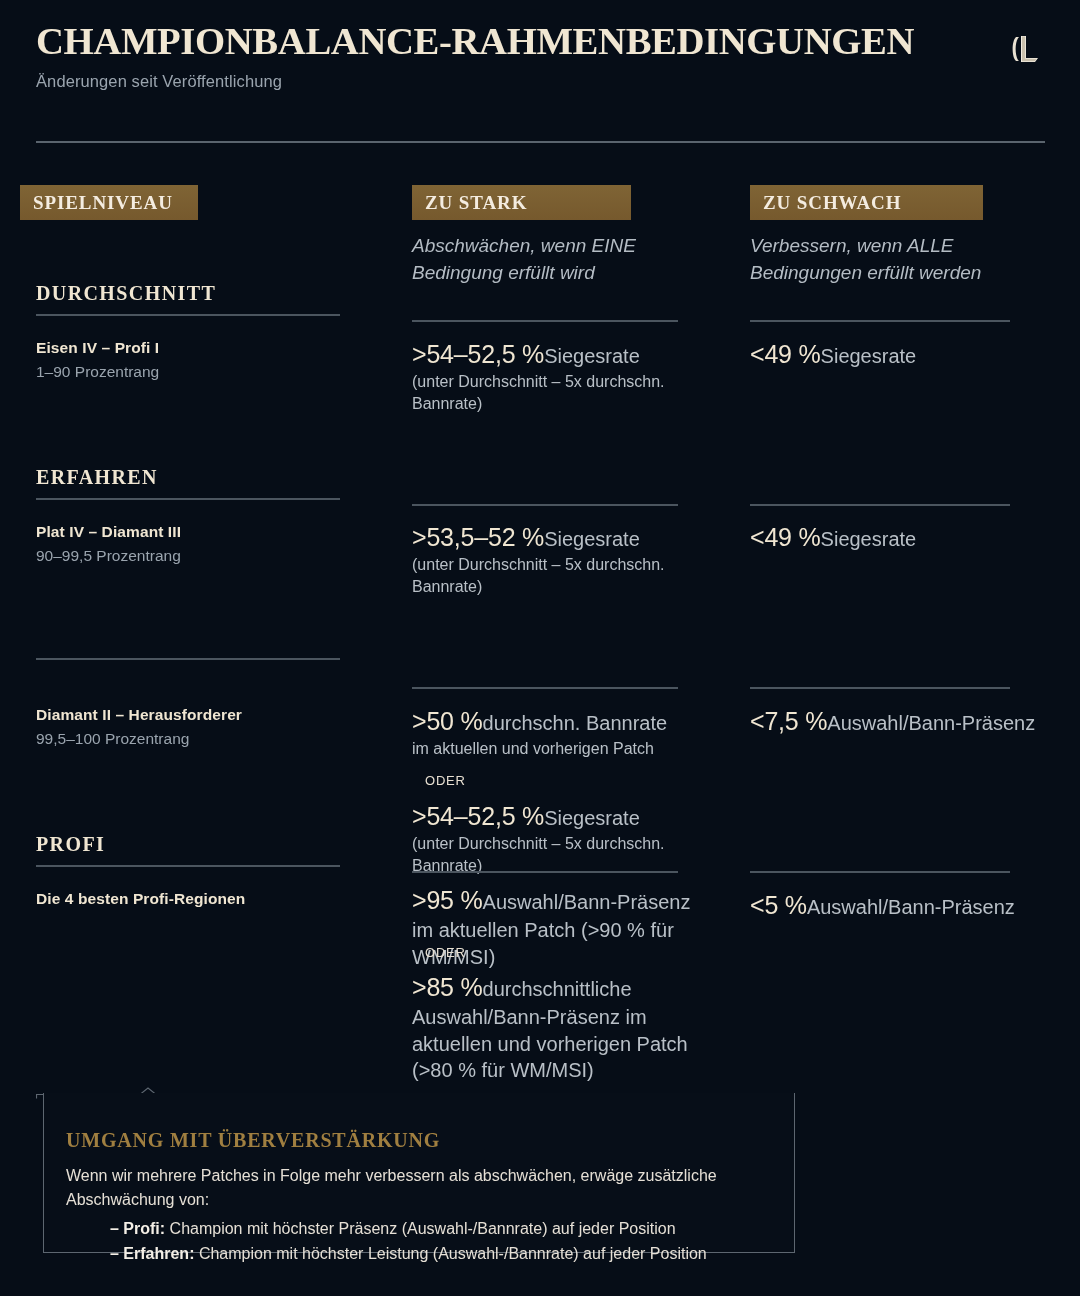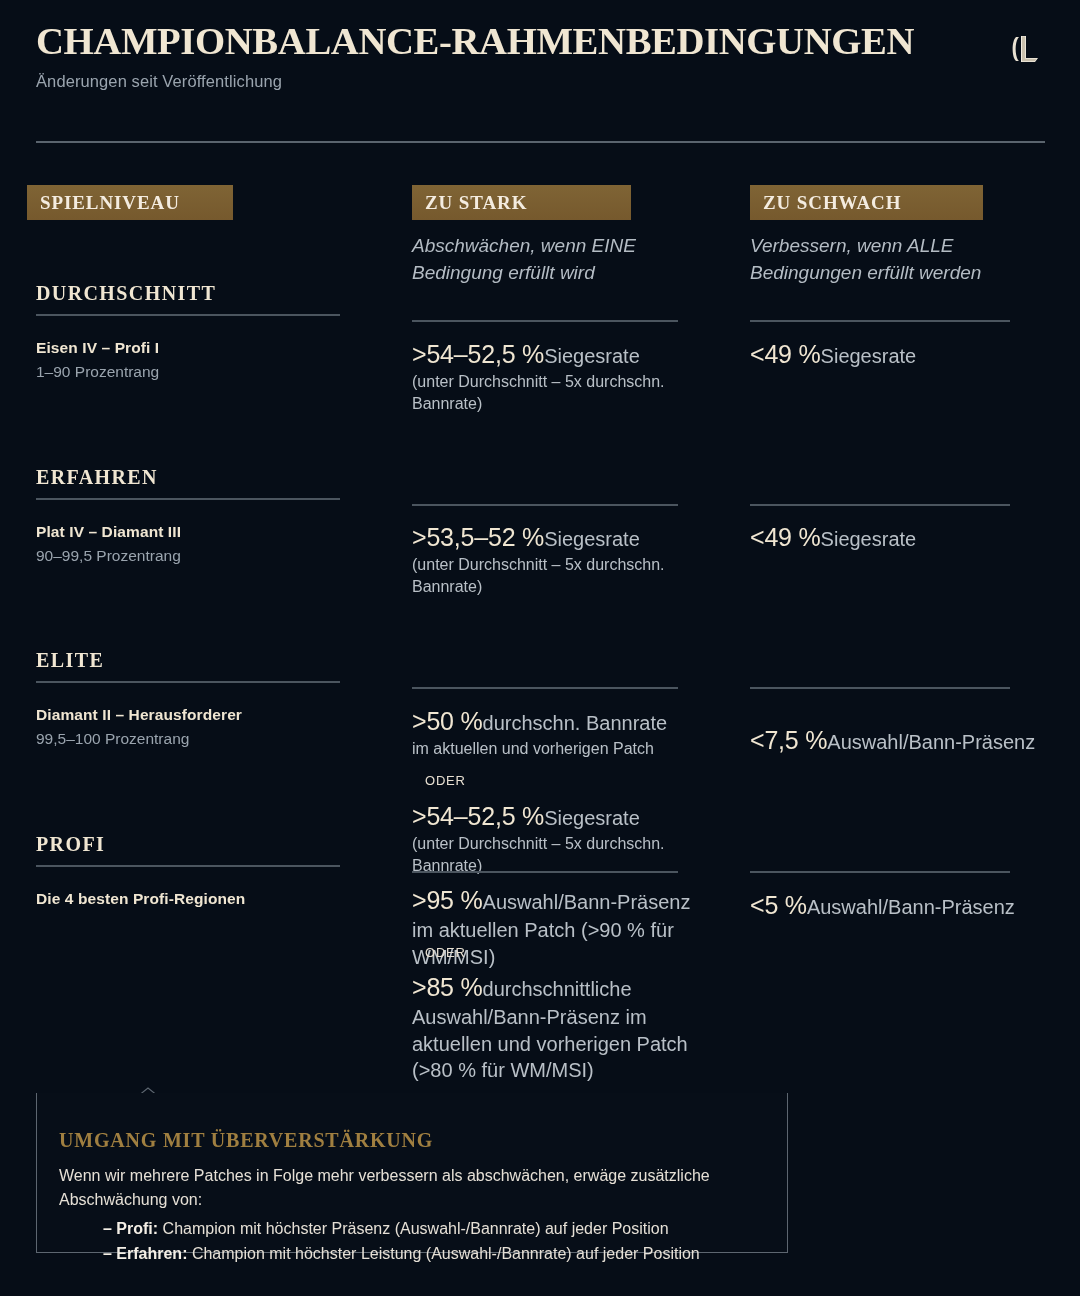--- a/index.html
+++ b/index.html
@@ -74,21 +74,21 @@
     padding-left: 13px;
   }
   .pill-label {
     font-family: "Liberation Serif", serif;
     font-weight: bold;
     font-size: 19px;
     letter-spacing: 0.9px;
     color: #f4ece0;
     white-space: nowrap;
   }
-  #pill-level { left: 27px;  top: 185px; width: 206px; text-align: center; }
+  #pill-level { left: 20px;  top: 185px; width: 178px; text-align: center; }
   #pill-strong { left: 412px; top: 185px; width: 219px; }
   #pill-weak   { left: 750px; top: 185px; width: 233px; }
 
   .pill-note {
     position: absolute;
     font-style: italic;
     font-size: 19px;
     line-height: 1.42;
     color: #b4bcc4;
     width: 300px;
@@ -163,21 +163,21 @@
     position: absolute;
     font-size: 13px;
     letter-spacing: 0.8px;
     color: #e8e0d2;
     font-weight: 400;
   }
 
   
   .callout {
     position: absolute;
-    left: 36px;
+    left: 43px;
     top: 1093px;
     width: 752px;
     height: 160px;
     border: 1px solid #5d6670;
     border-top: none;
     box-sizing: border-box;
     background: #070e18;
   }
   .callout-top {
     position: absolute;
@@ -282,21 +282,20 @@
     <div class="cell-line">(unter Durchschnitt – 5x durchschn. Bannrate)</div>
   </div>
   <div class="cell-rule" style="left:750px; top:504px; width:260px;"></div>
   <div class="cell" style="left:750px; top:521px; width:290px;">
     <div class="cell-line">
       <span class="big">&lt;49 %</span><span class="small-after">Siegesrate</span>
     </div>
   </div>
 
   <div class="tier-head" style="top:649px">
-    <div class="tier-name">ELITE</div>
     <div class="rule"></div>
   </div>
   <div class="tier-body" style="top:704px">
     <div class="tier-rank">Diamant II – Herausforderer</div>
     <div class="tier-pct">99,5–100 Prozentrang</div>
   </div>
   <div class="cell-rule" style="left:412px; top:687px; width:266px;"></div>
   <div class="cell" style="left:412px; top:705px; width:300px;">
     <div class="cell-line">
       <span class="big">&gt;50 %</span><span class="small-after">durchschn. Bannrate</span>
@@ -304,21 +303,21 @@
     <div class="cell-line">im aktuellen und vorherigen Patch</div>
   </div>
   <div class="oder" style="left:425px; top:773px;">ODER</div>
   <div class="cell" style="left:412px; top:800px; width:295px;">
     <div class="cell-line">
       <span class="big">&gt;54–52,5 %</span><span class="small-after">Siegesrate</span>
     </div>
     <div class="cell-line">(unter Durchschnitt – 5x durchschn. Bannrate)</div>
   </div>
   <div class="cell-rule" style="left:750px; top:687px; width:260px;"></div>
-  <div class="cell" style="left:750px; top:705px; width:300px;margin-top:19px;">
+  <div class="cell" style="left:750px; top:705px; width:300px;">
     <div class="cell-line">
       <span class="big">&lt;7,5 %</span><span class="small-after">Auswahl/Bann-Präsenz</span>
     </div>
   </div>
 
   <div class="tier-head" style="top:833px">
     <div class="tier-name">PROFI</div>
     <div class="rule"></div>
   </div>
   <div class="tier-body" style="top:888px">

